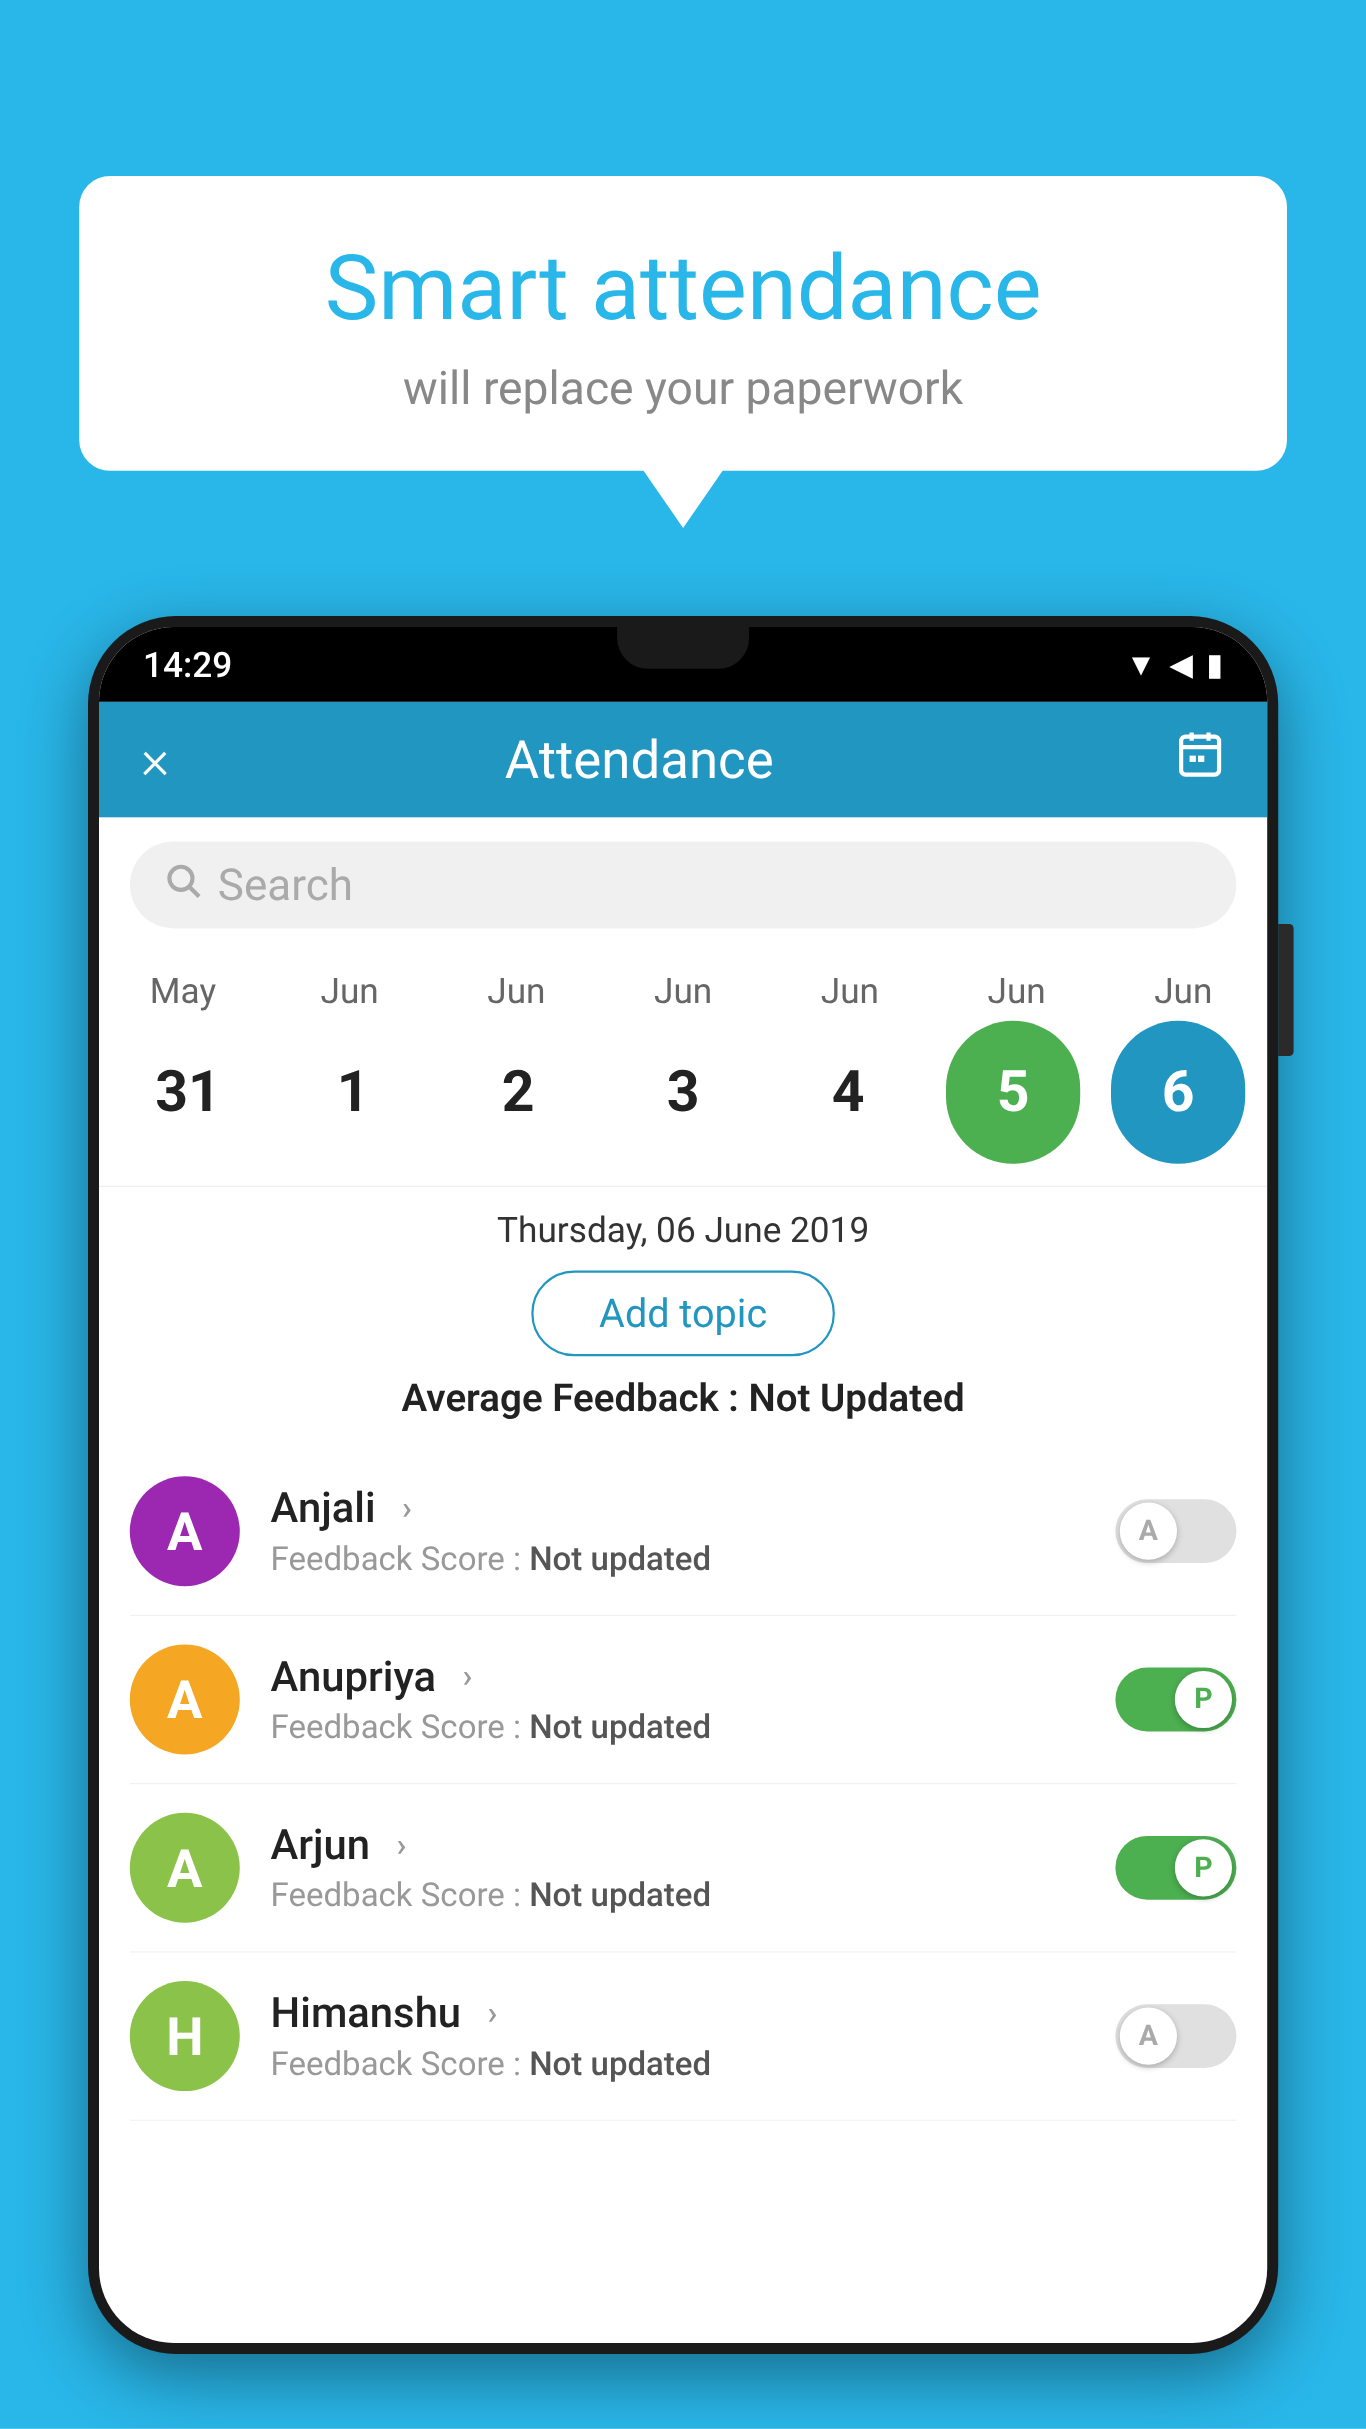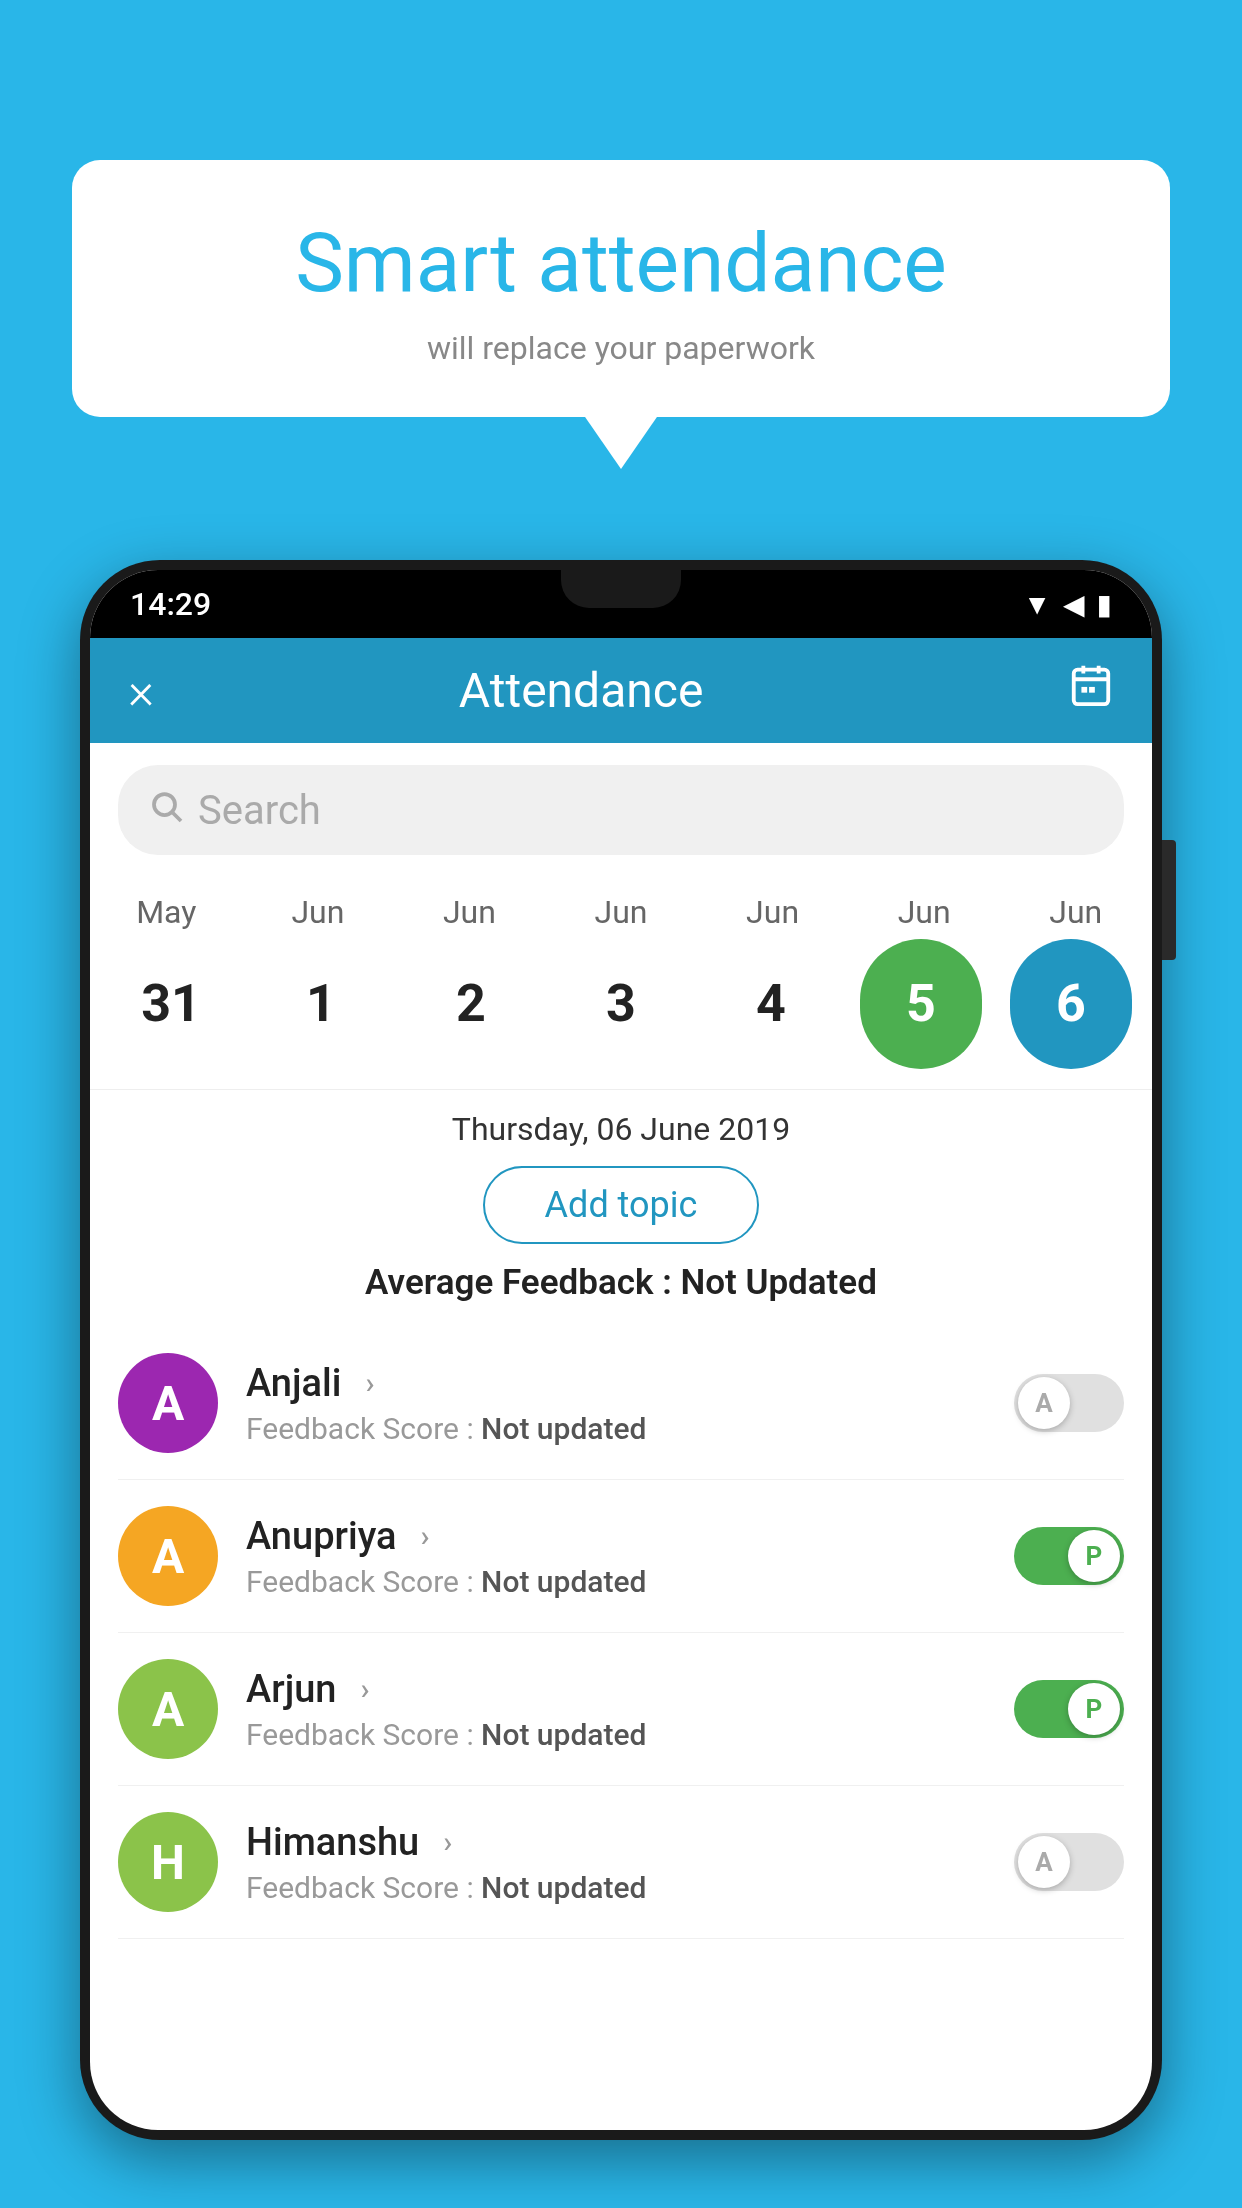--- a/index.html
+++ b/index.html
@@ -44,21 +44,21 @@
 
     .bubble-title {
       color: #29b6e8;
       font-size: 82px;
       font-weight: 400;
       margin-bottom: 18px;
     }
 
     .bubble-subtitle {
       color: #888;
-      font-size: 32px;
+      font-size: 42px;
       font-weight: 400;
     }
 
     
     .phone-container {
       position: absolute;
       top: 560px;
       left: 80px;
       right: 80px;
       bottom: 0;
@@ -152,21 +152,21 @@
     .app-bar-calendar {
       color: white;
       font-size: 44px;
     }
 
     
     .search-container {
       background: #f0f0f0;
       margin: 22px 28px;
       border-radius: 40px;
-      height: 90px;
+      height: 79px;
       display: flex;
       align-items: center;
       padding: 0 30px;
       gap: 14px;
     }
 
     .search-icon {
       color: #999;
       font-size: 40px;
     }

